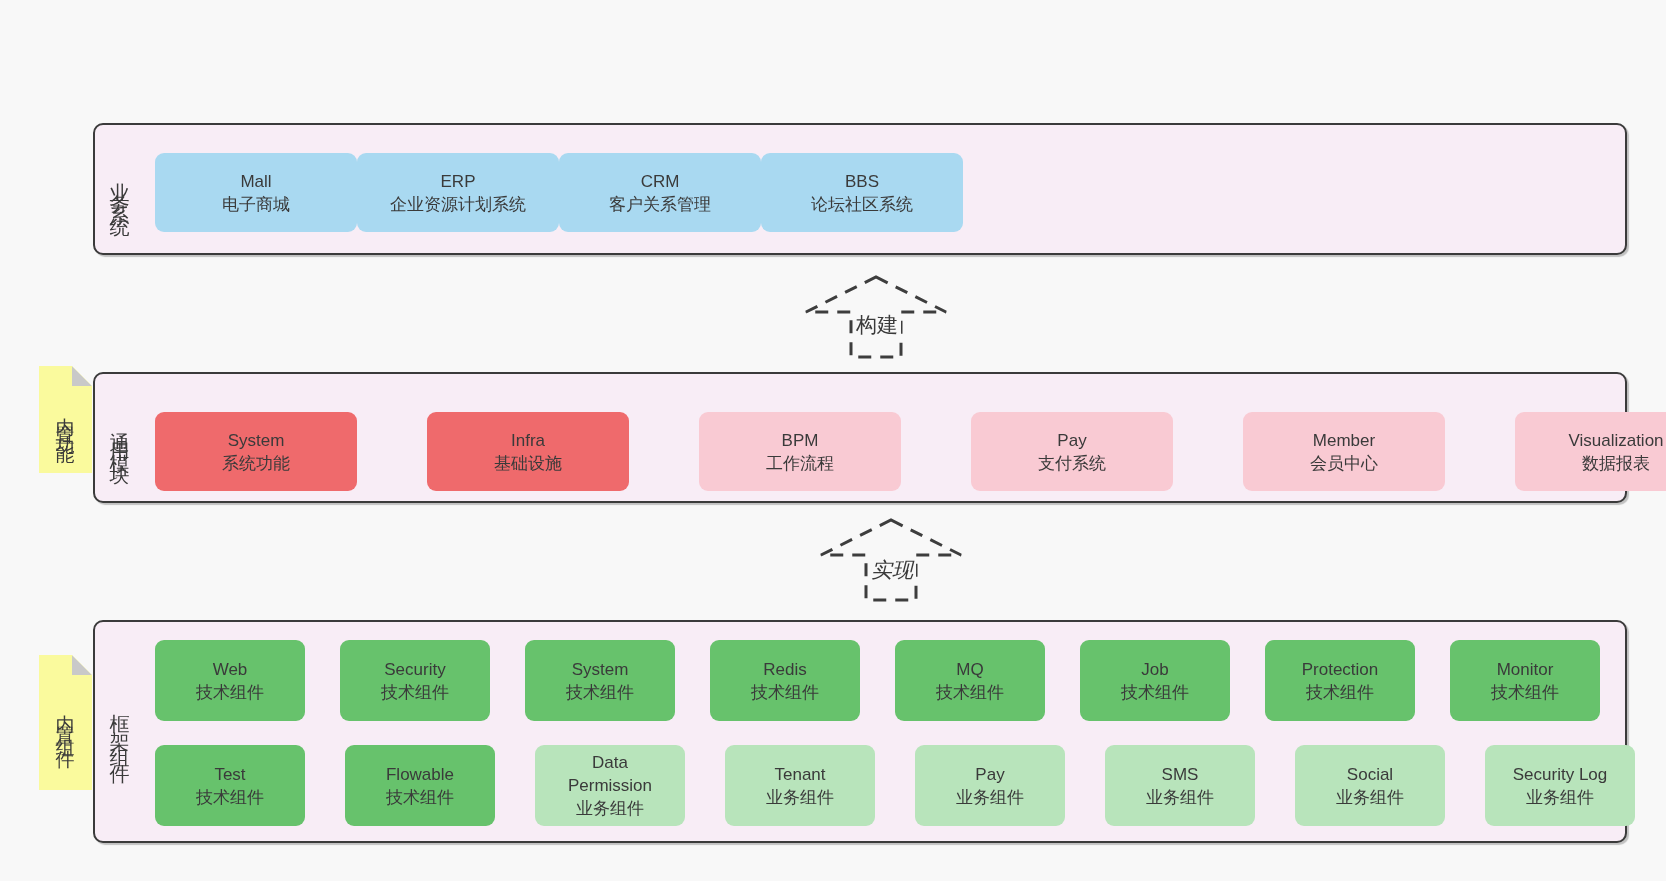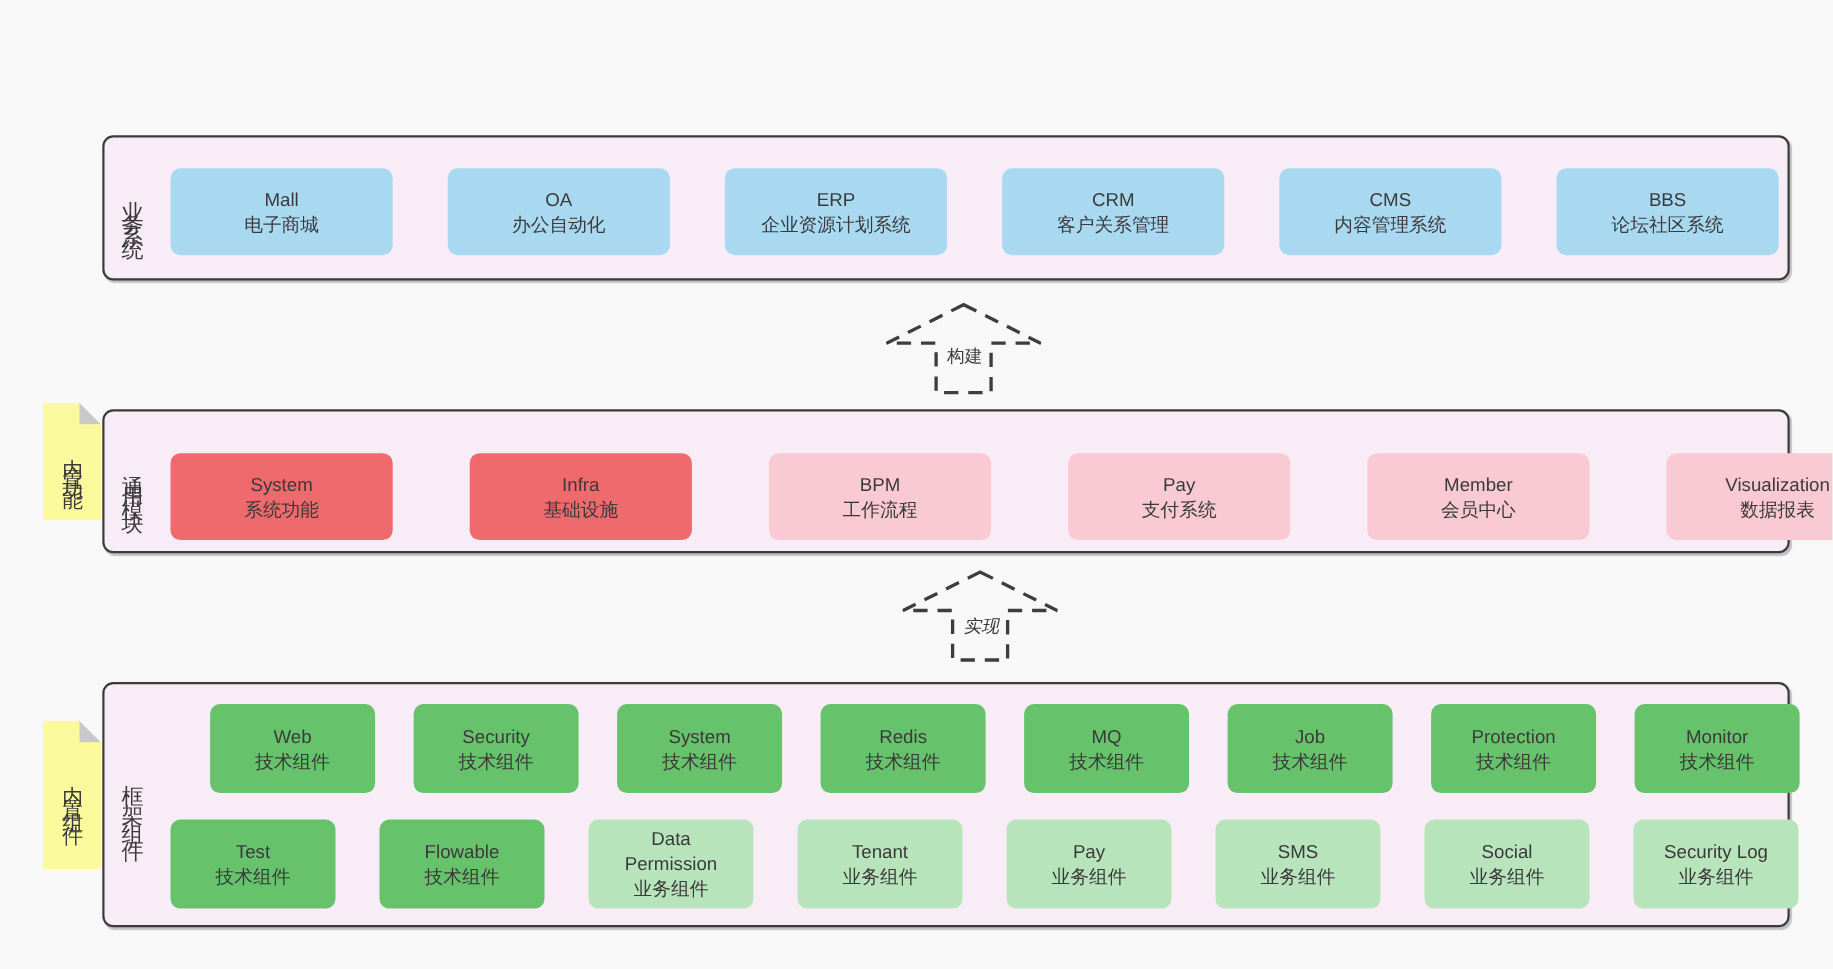--- a/index.html
+++ b/index.html
@@ -25,23 +25,23 @@
 
   .vlabel{
     position:absolute; left:8px; top:0; width:34px; height:100%;
     display:flex; align-items:center; justify-content:center;
     writing-mode:vertical-rl; text-orientation:upright;
     font-size:20px; letter-spacing:11px; color:var(--text); line-height:1;
   }
   #sec-2 .vlabel{letter-spacing:17px;}
 
   .boxrow{position:absolute; left:60px; display:flex;}
-  #sec-0 .boxrow{top:28px; gap:50px;}
+  #sec-0 .boxrow{top:28px; }
   #sec-1 .boxrow{top:38px; gap:70px;}
-  #sec-2 .boxrow.r0{top:18px; gap:35px;margin-left:36px;}
+  #sec-2 .boxrow.r0{top:18px; gap:35px;}
   #sec-2 .boxrow.r1{top:123px; gap:40px;}
 
   .box{
     border-radius:9px; display:flex; flex-direction:column;
     align-items:center; justify-content:center;
     text-align:center; font-size:17px; line-height:23px; color:var(--text);
   }
   #sec-0 .box, #sec-1 .box{width:202px; height:79px;}
   #sec-2 .box{width:150px; height:81px;}
   .box .t{white-space:pre-line;}
@@ -66,21 +66,21 @@
     background:var(--note-fold); clip-path:polygon(0 0, 100% 100%, 0 100%);
   }
 
   
   .arrow{position:absolute; width:172px; height:96px; overflow:visible;}
   #arrow-0{left:790px; top:265px;}
   #arrow-1{left:805px; top:508px;}
   .arrow path{fill:none; stroke:#3d3d3d; stroke-width:3; stroke-dasharray:13 9;}
   .arrow-label{
     position:absolute; transform:translate(-50%,-50%);
-    background:var(--page-bg); padding:1px 3px; font-size:16px; color:var(--text);
+    background:var(--page-bg); padding:1px 3px; font-size:21px; color:var(--text);
     white-space:nowrap;
   }
   #arrow-label-0{left:877px; top:325px;}
   #arrow-label-1{left:892px; top:570px;font-style:italic;}
 </style>
 </head>
 <body>
 
 <div class="canvas">
 
@@ -94,34 +94,26 @@
   </div>
 
   <div class="panel" id="sec-0">
     <div class="vlabel">业务系统</div>
     <div class="boxrow">
         <div class="box v-blue">
           <div class="t">Mall</div>
           <div class="s">电子商城</div>
         </div>
         <div class="box v-blue">
-          <div class="t">OA</div>
-          <div class="s">办公自动化</div>
-        </div>
-        <div class="box v-blue">
           <div class="t">ERP</div>
           <div class="s">企业资源计划系统</div>
         </div>
         <div class="box v-blue">
           <div class="t">CRM</div>
           <div class="s">客户关系管理</div>
-        </div>
-        <div class="box v-blue">
-          <div class="t">CMS</div>
-          <div class="s">内容管理系统</div>
         </div>
         <div class="box v-blue">
           <div class="t">BBS</div>
           <div class="s">论坛社区系统</div>
         </div>
       </div>
   </div>
 
   <svg class="arrow" id="arrow-0" viewBox="0 0 172 96">
     <path d="M86 12 L156 47 L111 47 L111 92 L61 92 L61 47 L16 47 Z"></path>

